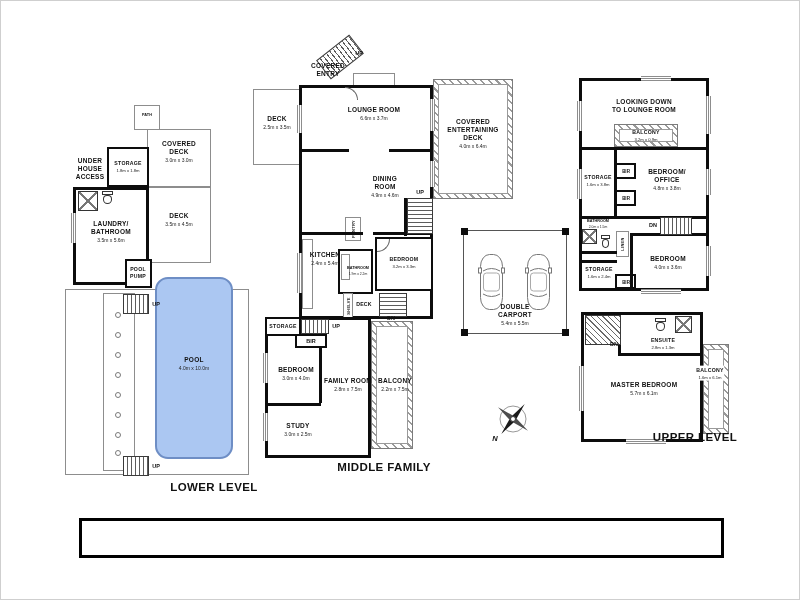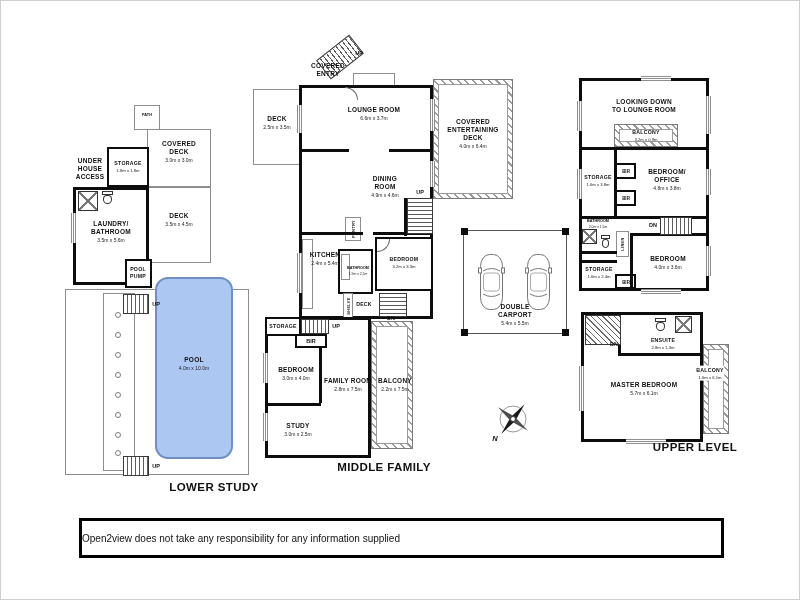--- a/index.html
+++ b/index.html
@@ -112,21 +112,21 @@
   <div class="lbl" style="left:193px;top:363px">
     <div class="rn">POOL</div>
     <div class="rd">4.0m x 10.0m</div>
   </div>
 
   <div class="stairs-h" style="left:122px;top:293px;width:26px;height:20px"></div>
   <div class="tag" style="left:155px;top:303px">UP</div>
   <div class="stairs-h" style="left:122px;top:455px;width:26px;height:20px"></div>
   <div class="tag" style="left:155px;top:465px">UP</div>
 
-  <div class="cap" style="left:213px;top:486px">LOWER STUDY</div>
+  <div class="cap" style="left:213px;top:486px">LOWER LEVEL</div>
 
   <div class="stairs-h" style="left:318px;top:44px;width:42px;height:24px;transform:rotate(-38deg)"></div>
   <div class="tag" style="left:358px;top:52px">UP</div>
   <div class="thin" style="left:352px;top:72px;width:42px;height:20px"></div>
   <div class="lbl" style="left:327px;top:69px">
     <div class="rn">COVERED
 ENTRY</div>
   </div>
 
   <div class="thin" style="left:252px;top:88px;width:48px;height:76px"></div>
@@ -379,21 +379,20 @@
   </div>
 
   <div class="hatch" style="left:702px;top:343px;width:26px;height:90px">
       <div class="inner"></div>
     </div>
   <div class="lbl sm" style="left:709px;top:372px;background:#fff;padding:1px">
     <div class="rn">BALCONY</div>
     <div class="rd">1.6m x 6.1m</div>
   </div>
 
-  <div class="cap" style="left:694px;top:446px">UPPER LEVEL</div>
+  <div class="cap" style="left:694px;top:436px">UPPER LEVEL</div>
 
   <div id="footer">
     <div class="disc">
-      <div>Open2view does not take any responsibility for any information supplied</div>
     </div>
   </div>
 
 </div>
 
 </body></html>

